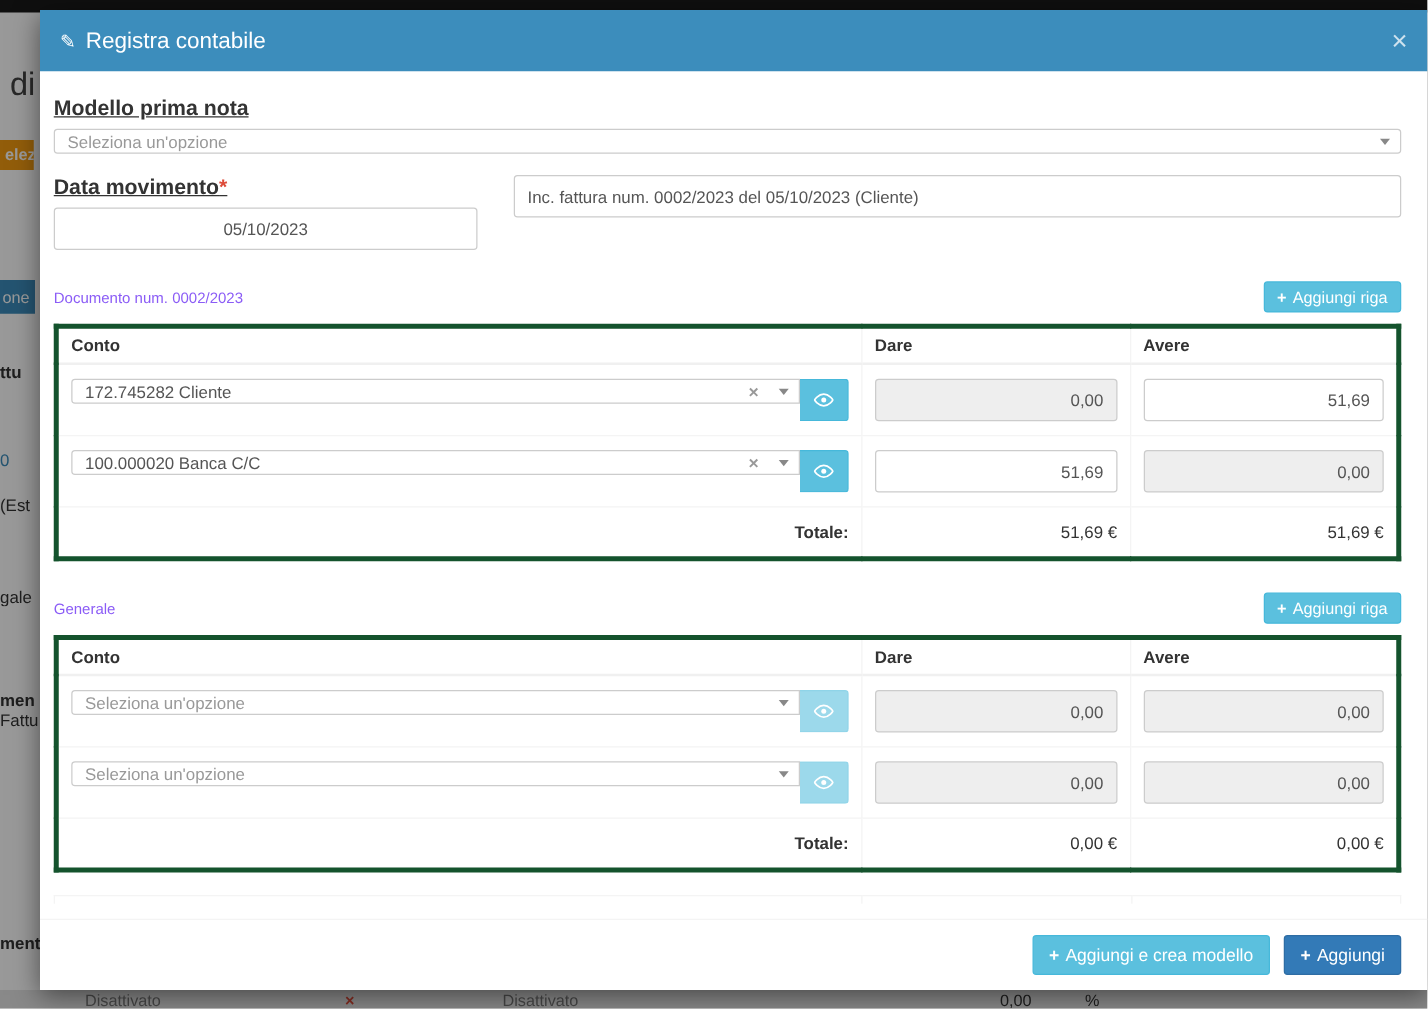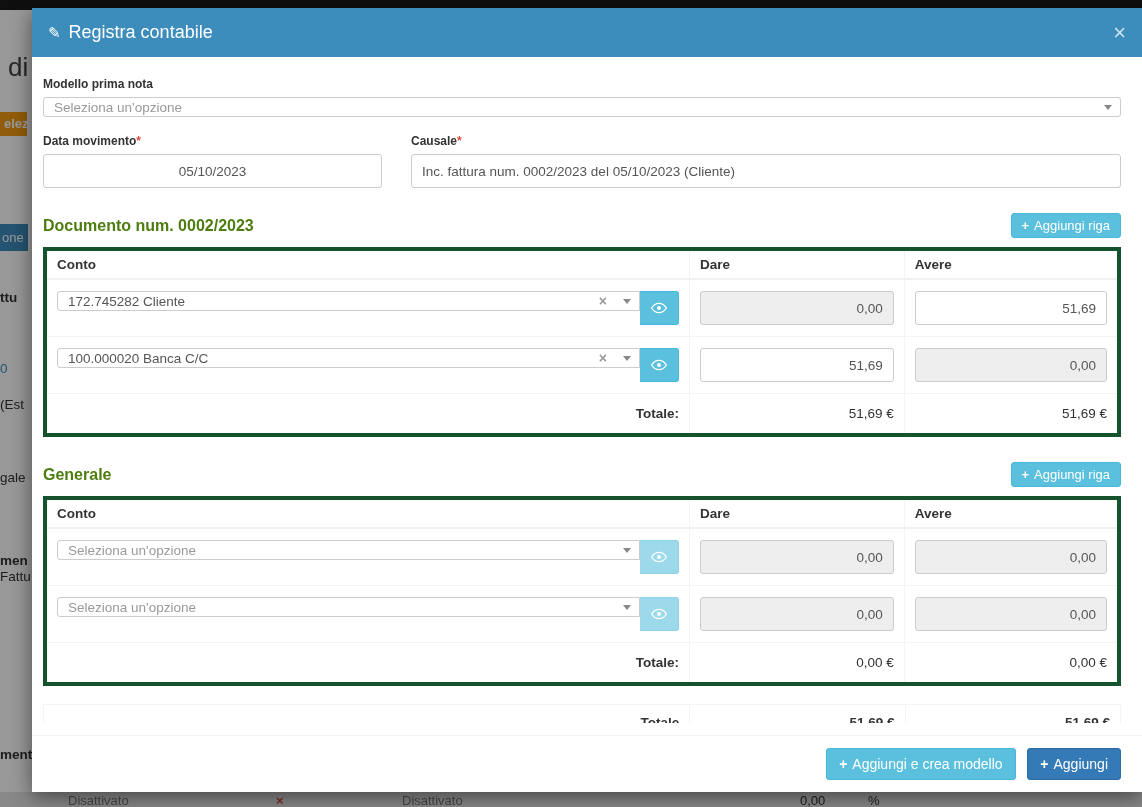--- a/index.html
+++ b/index.html
@@ -26,38 +26,38 @@
 
   
   .modal { position:absolute; left:32px; top:8px; width:1110px; height:784px; background:#fff; box-shadow:0 5px 20px rgba(0,0,0,.5); display:flex; flex-direction:column; }
   .modal-header { background:#3c8dbc; color:#fff; height:49px; display:flex; align-items:center; padding:0 16px; flex:0 0 auto; }
   .modal-title { font-size:18px; display:flex; align-items:center; gap:8px; }
   .pencil { font-size:15px; }
   .close-x { margin-left:auto; font-size:22px; line-height:1; color:#fff; opacity:.75; background:none; border:none; cursor:pointer; }
 
   .modal-body { flex:1 1 auto; padding:20px 21px 0 11px; overflow:hidden; }
 
-  label.ctl { display:block; font-weight:bold; font-size:12px; margin-bottom:6px; color:#333; }
+  label.ctl { display:block; font-weight:bold; font-size:17px; margin-bottom:6px; color:#333;text-decoration:underline; }
   .req { color:#dd4b39; }
 
   
   .select2 { position:relative; height:20px; border:1px solid #ccc; border-radius:3px; background:#fff; display:flex; align-items:center; padding:0 8px 0 10px; cursor:pointer; }
   .select2 .sel-text { flex:1; color:#555; overflow:hidden; white-space:nowrap; }
   .select2 .sel-text.placeholder { color:#999; }
   .select2 .sel-clear { color:#999; font-weight:bold; font-size:14px; margin-right:14px; cursor:pointer; }
   .select2 .caret { width:0; height:0; border-left:4px solid transparent; border-right:4px solid transparent; border-top:5px solid #888; margin-left:2px; }
 
   .two-col { display:flex; gap:29px; margin-top:17px; }
   .col-data { width:339px; flex:0 0 auto; }
   .col-causale { flex:1 1 auto; }
   input.txt { width:100%; height:34px; border:1px solid #ccc; border-radius:3px; padding:0 10px; font-size:13.5px; color:#555; font-family:inherit; background:#fff; }
   input.center { text-align:center; }
 
   .section-head { display:flex; align-items:center; justify-content:space-between; margin-top:25px; margin-bottom:9px; }
-  .section-title { font-size:16px; font-weight:bold; color:#4d7c0f; }
+  .section-title { font-size:12px; font-weight:normal; color:#8b5cf6; }
   .btn { border:none; border-radius:3px; color:#fff; cursor:pointer; font-family:inherit; display:inline-flex; align-items:center; gap:5px; }
   .btn-info { background:#5bc0de; border:1px solid #46b8da; }
   .btn-primary { background:#337ab7; border:1px solid #2e6da4; }
   .btn-sm { font-size:13px; padding:4px 10px; height:25px; }
   .btn-md { font-size:14px; padding:6px 12px; height:32px; }
   .plus { font-weight:bold; }
 
   table.grid { width:100%; border-collapse:collapse; border:4px solid #14532d; }
   table.grid th, table.grid td { border:1px solid #f4f4f4; }
   table.grid th { text-align:left; font-weight:bold; padding:6px 10px; font-size:13.5px; border-bottom:2px solid #f0f0f0; }
@@ -123,21 +123,20 @@
       <span class="sel-text placeholder">Seleziona un'opzione</span>
       <span class="caret"></span>
     </div>
 
     <div class="two-col">
       <div class="col-data">
         <label class="ctl"><span>Data movimento</span><span class="req">*</span></label>
         <input class="txt center" value="05/10/2023" style="">
       </div>
       <div class="col-causale">
-        <label class="ctl"><span>Causale</span><span class="req">*</span></label>
         <input class="txt" value="Inc. fattura num. 0002/2023 del 05/10/2023 (Cliente)" style="">
       </div>
     </div>
 
     <div class="section-head">
       <div class="section-title">Documento num. 0002/2023</div>
       <button class="btn btn-info btn-sm">
         <span class="plus">+</span>
         <span>Aggiungi riga</span>
       </button>

